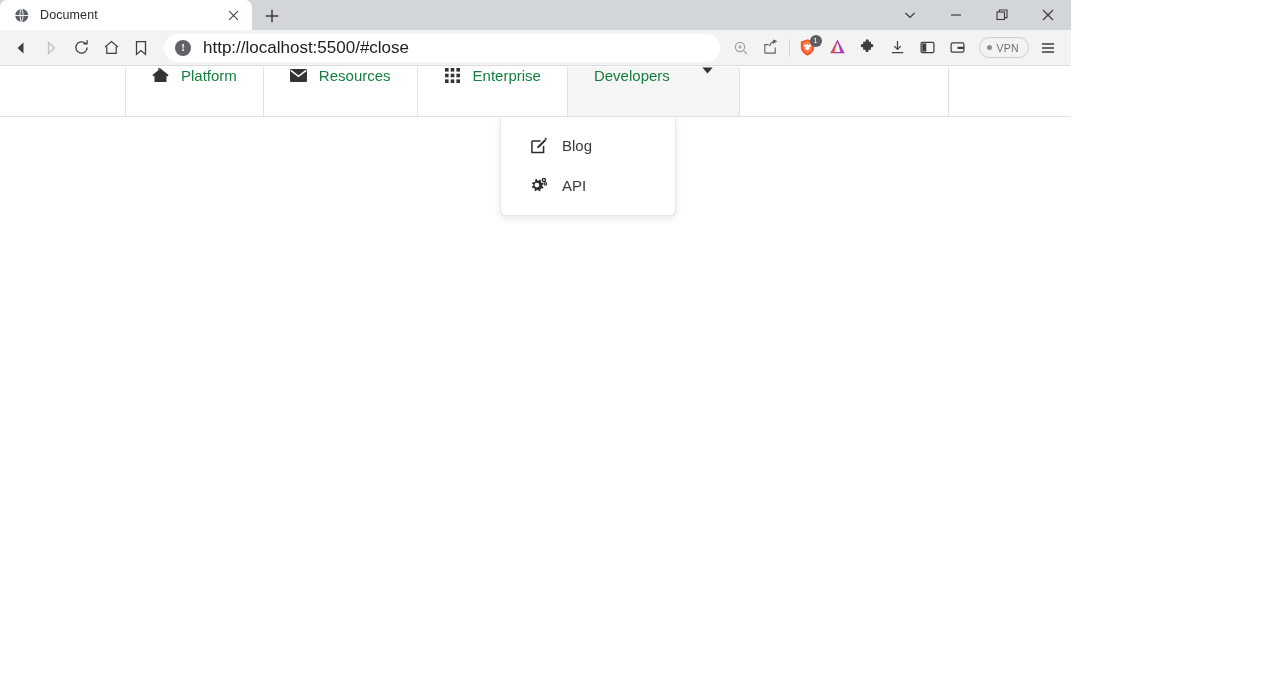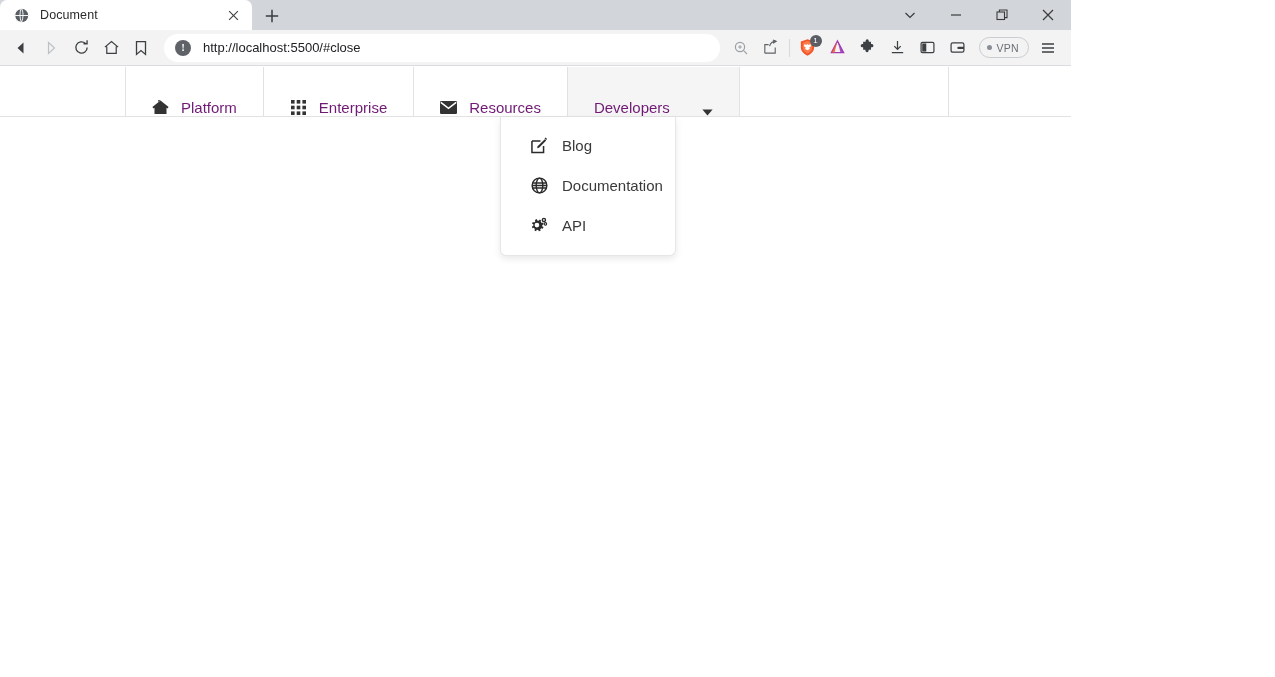--- a/index.html
+++ b/index.html
@@ -96,21 +96,21 @@
     background: #5f6368;
     color: #ffffff;
     font-size: 11px; font-weight: bold;
     display: flex; align-items: center; justify-content: center;
     flex: 0 0 16px;
     line-height: 1;
     font-family: "Liberation Serif", serif;
   }
   .omni-url {
     margin-left: 12px;
-    font-size: 13px;
+    font-size: 17px;
     color: #202124;
     white-space: nowrap; overflow: hidden; text-overflow: ellipsis;
   }
   .omni-right { display: flex; align-items: center; }
   .tb-sep { width: 1px; height: 18px; background: #d8d8d8; margin: 0 3px; }
   .vpn-pill {
     display: flex; align-items: center; gap: 5px;
     border: 1px solid #c9ccd1; border-radius: 11px;
     height: 21px; padding: 0 9px 0 7px;
     margin: 0 4px 0 6px;
@@ -145,26 +145,26 @@
     height: 51px;
     border-bottom: 1px solid #e2e2e2;
     border-top: 1px solid #ffffff;
     position: relative;
   }
   .nav-lead {
     width: 126px;
     border-right: 1px solid #e2e2e2;
   }
   .nav-item {
-    display: flex; align-items: flex-end;
+    display: flex; align-items: flex-start;
     gap: 12px;
     padding: 0 26px;
     border-right: 1px solid #e2e2e2;
     font-size: 15px;
-    color: #701a75;
+    color: #15803d;
     cursor: pointer;
     white-space: nowrap;
   }
   .nav-item.active { background: #f5f5f5; }
   .nav-item .nav-ico {
     display: flex; align-items: center; justify-content: center;
     width: 17px; height: 17px;
     color: #333333;
     flex: 0 0 17px;
   }
@@ -386,47 +386,47 @@
           <svg width="17" height="15" viewBox="0 0 17 15">
             <path d="M8.5 0.6L0.4 7.1l1.1 1.4 1-.8V14h12V7.7l1 .8 1.1-1.4z" fill="#333"></path>
             <path d="M6.2 2.1L8.5 0.3 6.2 0z" fill="#333"></path>
           </svg>
         </span>
         <span>Platform</span>
       </div>
 
       <div class="nav-item">
         <span class="nav-ico">
+          <svg width="17" height="13" viewBox="0 0 17 13">
+            <rect x="0" y="0" width="17" height="13" rx="1.2" fill="#333"></rect>
+            <path d="M0.8 1.4L8.5 7.4l7.7-6" fill="none" stroke="#ffffff" stroke-width="1.5"></path>
+          </svg>
+        </span>
+        <span>Resources</span>
+      </div>
+
+      <div class="nav-item">
+        <span class="nav-ico">
           <svg width="15" height="15" viewBox="0 0 15 15">
             <g fill="#333">
               <rect x="0" y="0" width="3.6" height="3.6"></rect>
                 <rect x="5.7" y="0" width="3.6" height="3.6"></rect>
                 <rect x="11.4" y="0" width="3.6" height="3.6"></rect>
               <rect x="0" y="5.7" width="3.6" height="3.6"></rect>
                 <rect x="5.7" y="5.7" width="3.6" height="3.6"></rect>
                 <rect x="11.4" y="5.7" width="3.6" height="3.6"></rect>
               <rect x="0" y="11.4" width="3.6" height="3.6"></rect>
                 <rect x="5.7" y="11.4" width="3.6" height="3.6"></rect>
                 <rect x="11.4" y="11.4" width="3.6" height="3.6"></rect>
             </g>
           </svg>
         </span>
         <span>Enterprise</span>
       </div>
 
-      <div class="nav-item">
-        <span class="nav-ico">
-          <svg width="17" height="13" viewBox="0 0 17 13">
-            <rect x="0" y="0" width="17" height="13" rx="1.2" fill="#333"></rect>
-            <path d="M0.8 1.4L8.5 7.4l7.7-6" fill="none" stroke="#ffffff" stroke-width="1.5"></path>
-          </svg>
-        </span>
-        <span>Resources</span>
-      </div>
-
       <div class="nav-item active">
         <span>Developers</span>
         <span class="nav-caret">
           <svg width="11" height="7" viewBox="0 0 11 7">
             <path d="M0.4 0.6h10.2L5.5 6.4z" fill="#333"></path>
           </svg>
         </span>
       </div>
 
       <div class="nav-spacer"></div>
@@ -440,30 +440,20 @@
         <span class="dd-ico">
           <svg width="17" height="17" viewBox="0 0 18 18">
             <path d="M1 4.2h9.1M1 4.2v12.3h12.3V9.5" fill="none" stroke="#2b2b2b" stroke-width="1.6"></path>
             <path d="M6.6 11.8l1.9-.4 7.6-7.6-1.5-1.5-7.6 7.6z" fill="#2b2b2b"></path>
             <path d="M14.9 1.1l1.6 1.6" stroke="#2b2b2b" stroke-width="1.4" fill="none"></path>
           </svg>
         </span>
         <span>Blog</span>
       </div>
 
-      <div class="dd-item">
-        <span class="dd-ico">
-          <svg width="17" height="17" viewBox="0 0 18 18">
-            <circle cx="9" cy="9" r="7.8" fill="none" stroke="#2b2b2b" stroke-width="1.5"></circle>
-            <ellipse cx="9" cy="9" rx="3.5" ry="7.8" fill="none" stroke="#2b2b2b" stroke-width="1.5"></ellipse>
-            <path d="M1.5 6.4h15M1.5 11.6h15M1.2 9h15.6" stroke="#2b2b2b" stroke-width="1.5" fill="none"></path>
-          </svg>
-        </span>
-        <span>Documentation</span>
-      </div>
 
       <div class="dd-item">
         <span class="dd-ico">
           <svg width="18" height="17" viewBox="0 0 19 18">
             <path d="M7.2 2.1l.5 1.5 1.6.3.9-1.3 1.6 1-.5 1.5 1.1 1.2 1.5-.4.5 1.8-1.4.7-.1 1.6 1.4.7-.8 1.7-1.5-.4-1.2 1.1.4 1.5-1.8.5-.7-1.4-1.6-.1-.7 1.4-1.7-.8.4-1.5-1.1-1.2-1.5.4-.5-1.8 1.4-.7.1-1.6-1.4-.7.8-1.7 1.5.4 1.2-1.1-.4-1.5z" fill="#2b2b2b"></path>
             <circle cx="7.3" cy="8.5" r="2.5" fill="#ffffff"></circle>
             <circle cx="14.7" cy="3.1" r="2.4" fill="#2b2b2b"></circle>
             <circle cx="14.7" cy="3.1" r="0.9" fill="#ffffff"></circle>
             <circle cx="16.3" cy="7.3" r="1.9" fill="#2b2b2b"></circle>
             <circle cx="16.3" cy="7.3" r="0.7" fill="#ffffff"></circle>

